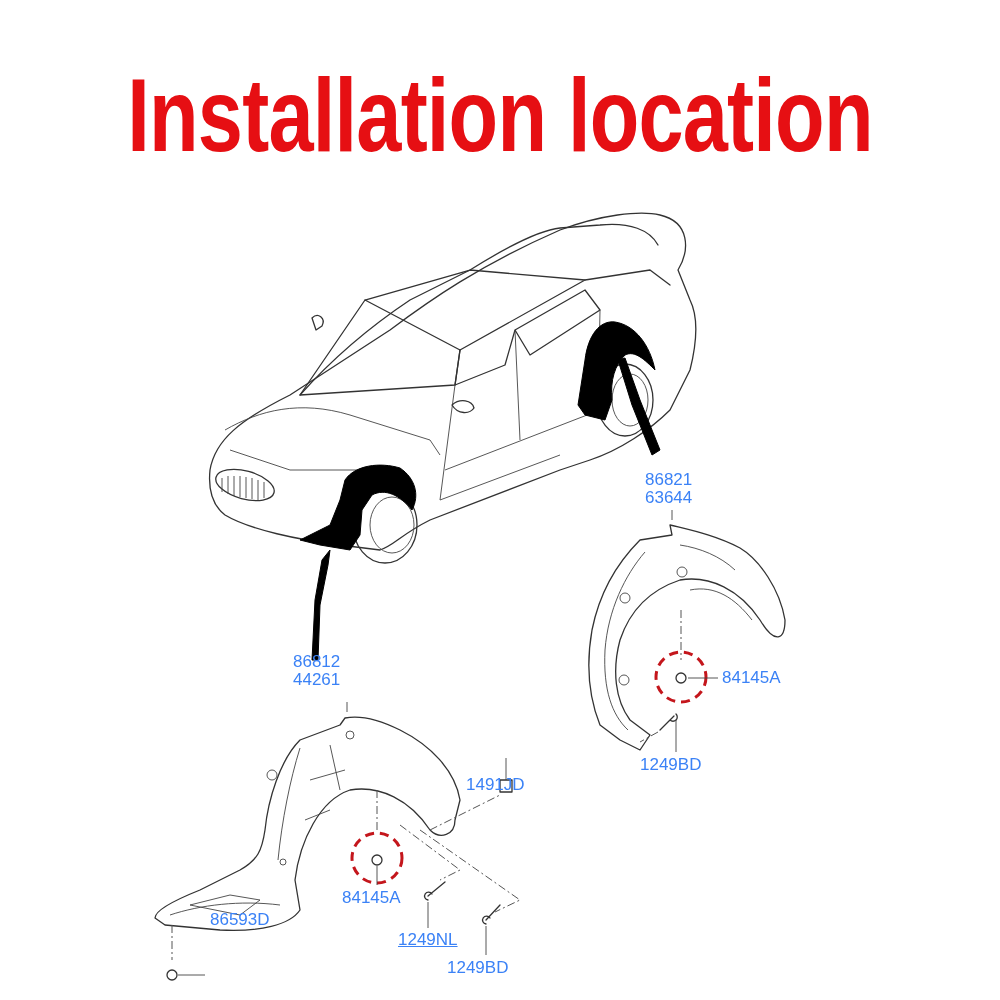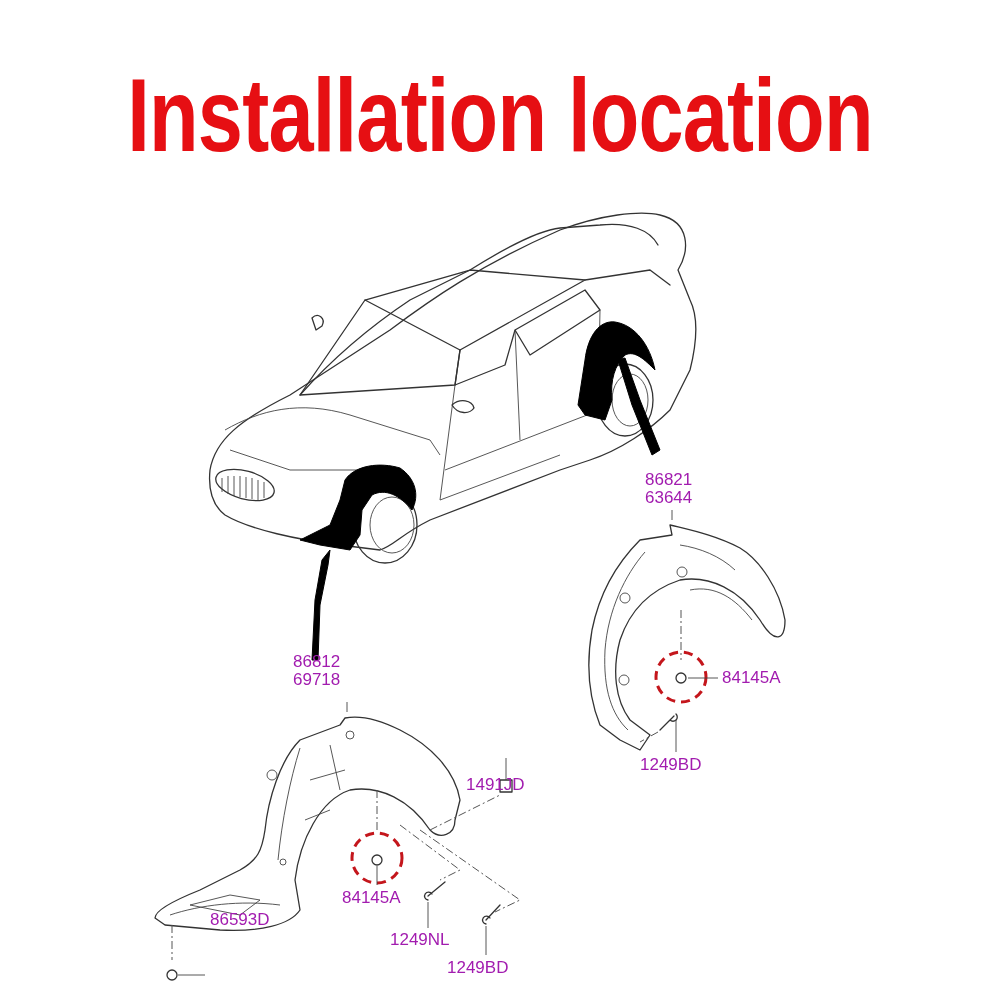--- a/index.html
+++ b/index.html
@@ -5,21 +5,21 @@
     html, body { margin: 0; padding: 0; background: #ffffff; }
     body { width: 1000px; height: 1000px; position: relative; overflow: hidden; font-family: "Liberation Sans", sans-serif; }
     .title {
       position: absolute; left: 0; top: 60px; width: 1000px; text-align: center;
       font-family: "Liberation Sans", sans-serif; font-weight: bold;
       font-size: 104px; line-height: 110px; color: #e60f13;
       transform: scaleX(0.78); transform-origin: center; letter-spacing: -1px;
       white-space: nowrap;
     }
     svg.diagram { position: absolute; left: 0; top: 0; width: 1000px; height: 1000px; }
-    .label { position: absolute; font-family: "Liberation Sans", sans-serif; font-size: 17px; color: #a21caf; line-height: 20px; white-space: nowrap; }
+    .label { position: absolute; font-family: "Liberation Sans", sans-serif; font-size: 17px; color: #3b82f6; line-height: 20px; white-space: nowrap; }
     .ln { fill: none; stroke: #333; stroke-width: 1.3; stroke-linejoin: round; stroke-linecap: round; }
     .thin { fill: none; stroke: #444; stroke-width: 0.9; }
     .dash { fill: none; stroke: #555; stroke-width: 1; stroke-dasharray: 8 3 2 3; }
     .red-circle { fill: none; stroke: #c4161c; stroke-width: 3; stroke-dasharray: 9 6; }
     .black { fill: #000; stroke: #000; }
   </style>
 </head>
 <body>
 
 <div class="title">Installation location</div>
@@ -117,19 +117,19 @@
     <circle class="ln" cx="172" cy="975" r="5"></circle>
     <path class="thin" d="M178,975 L205,975"></path>
   </g>
 </svg>
 
 <div class="label" style="left:645px; top:470px;">86821</div>
 <div class="label" style="left:645px; top:488px;">63644</div>
 <div class="label" style="left:722px; top:668px;">84145A</div>
 <div class="label" style="left:640px; top:755px;">1249BD</div>
 
-<div class="label" style="left:293px; top:670px;">69718</div>
+<div class="label" style="left:293px; top:670px;">44261</div>
 <div class="label" style="left:293px; top:652px;">86812</div>
 <div class="label" style="left:466px; top:735px;margin-top:40px;">1491JD</div>
 <div class="label" style="left:342px; top:888px;">84145A</div>
-<div class="label" style="left:390px; top:930px;">1249NL</div>
+<div class="label" style="left:398px; top:930px;text-decoration:underline;">1249NL</div>
 <div class="label" style="left:447px; top:958px;">1249BD</div>
 <div class="label" style="left:210px; top:910px;">86593D</div>
 
 </body></html>

